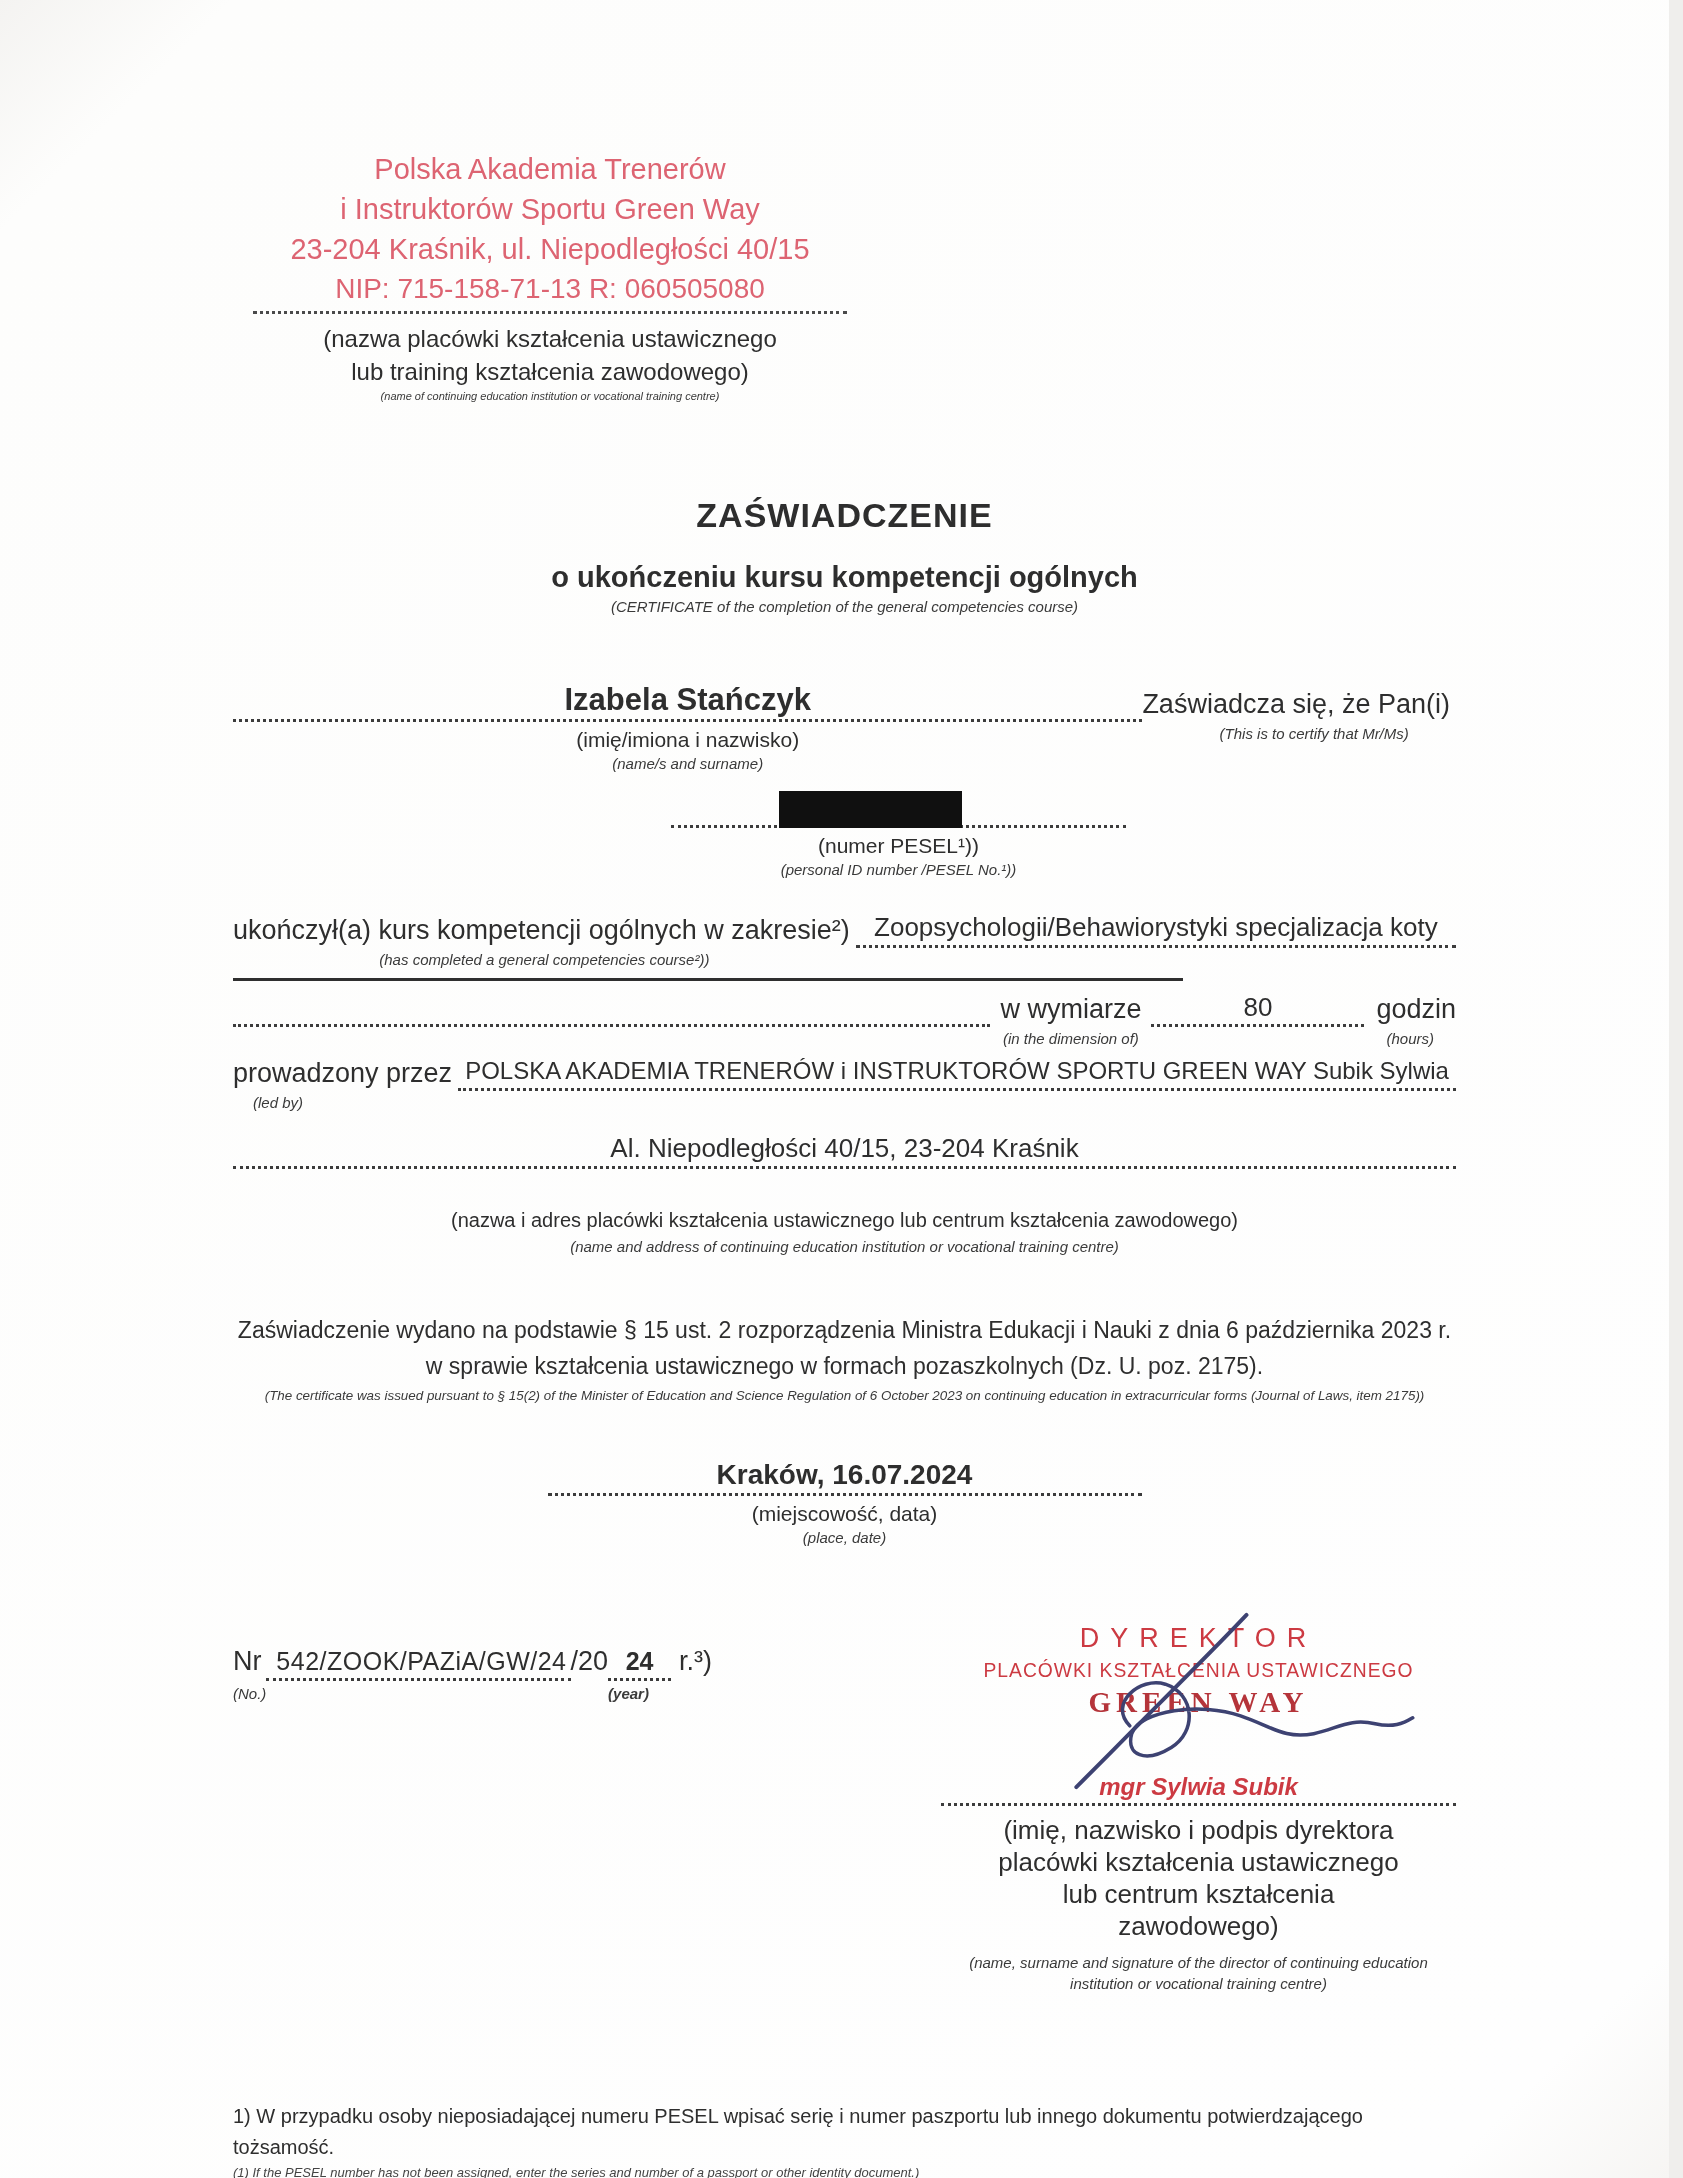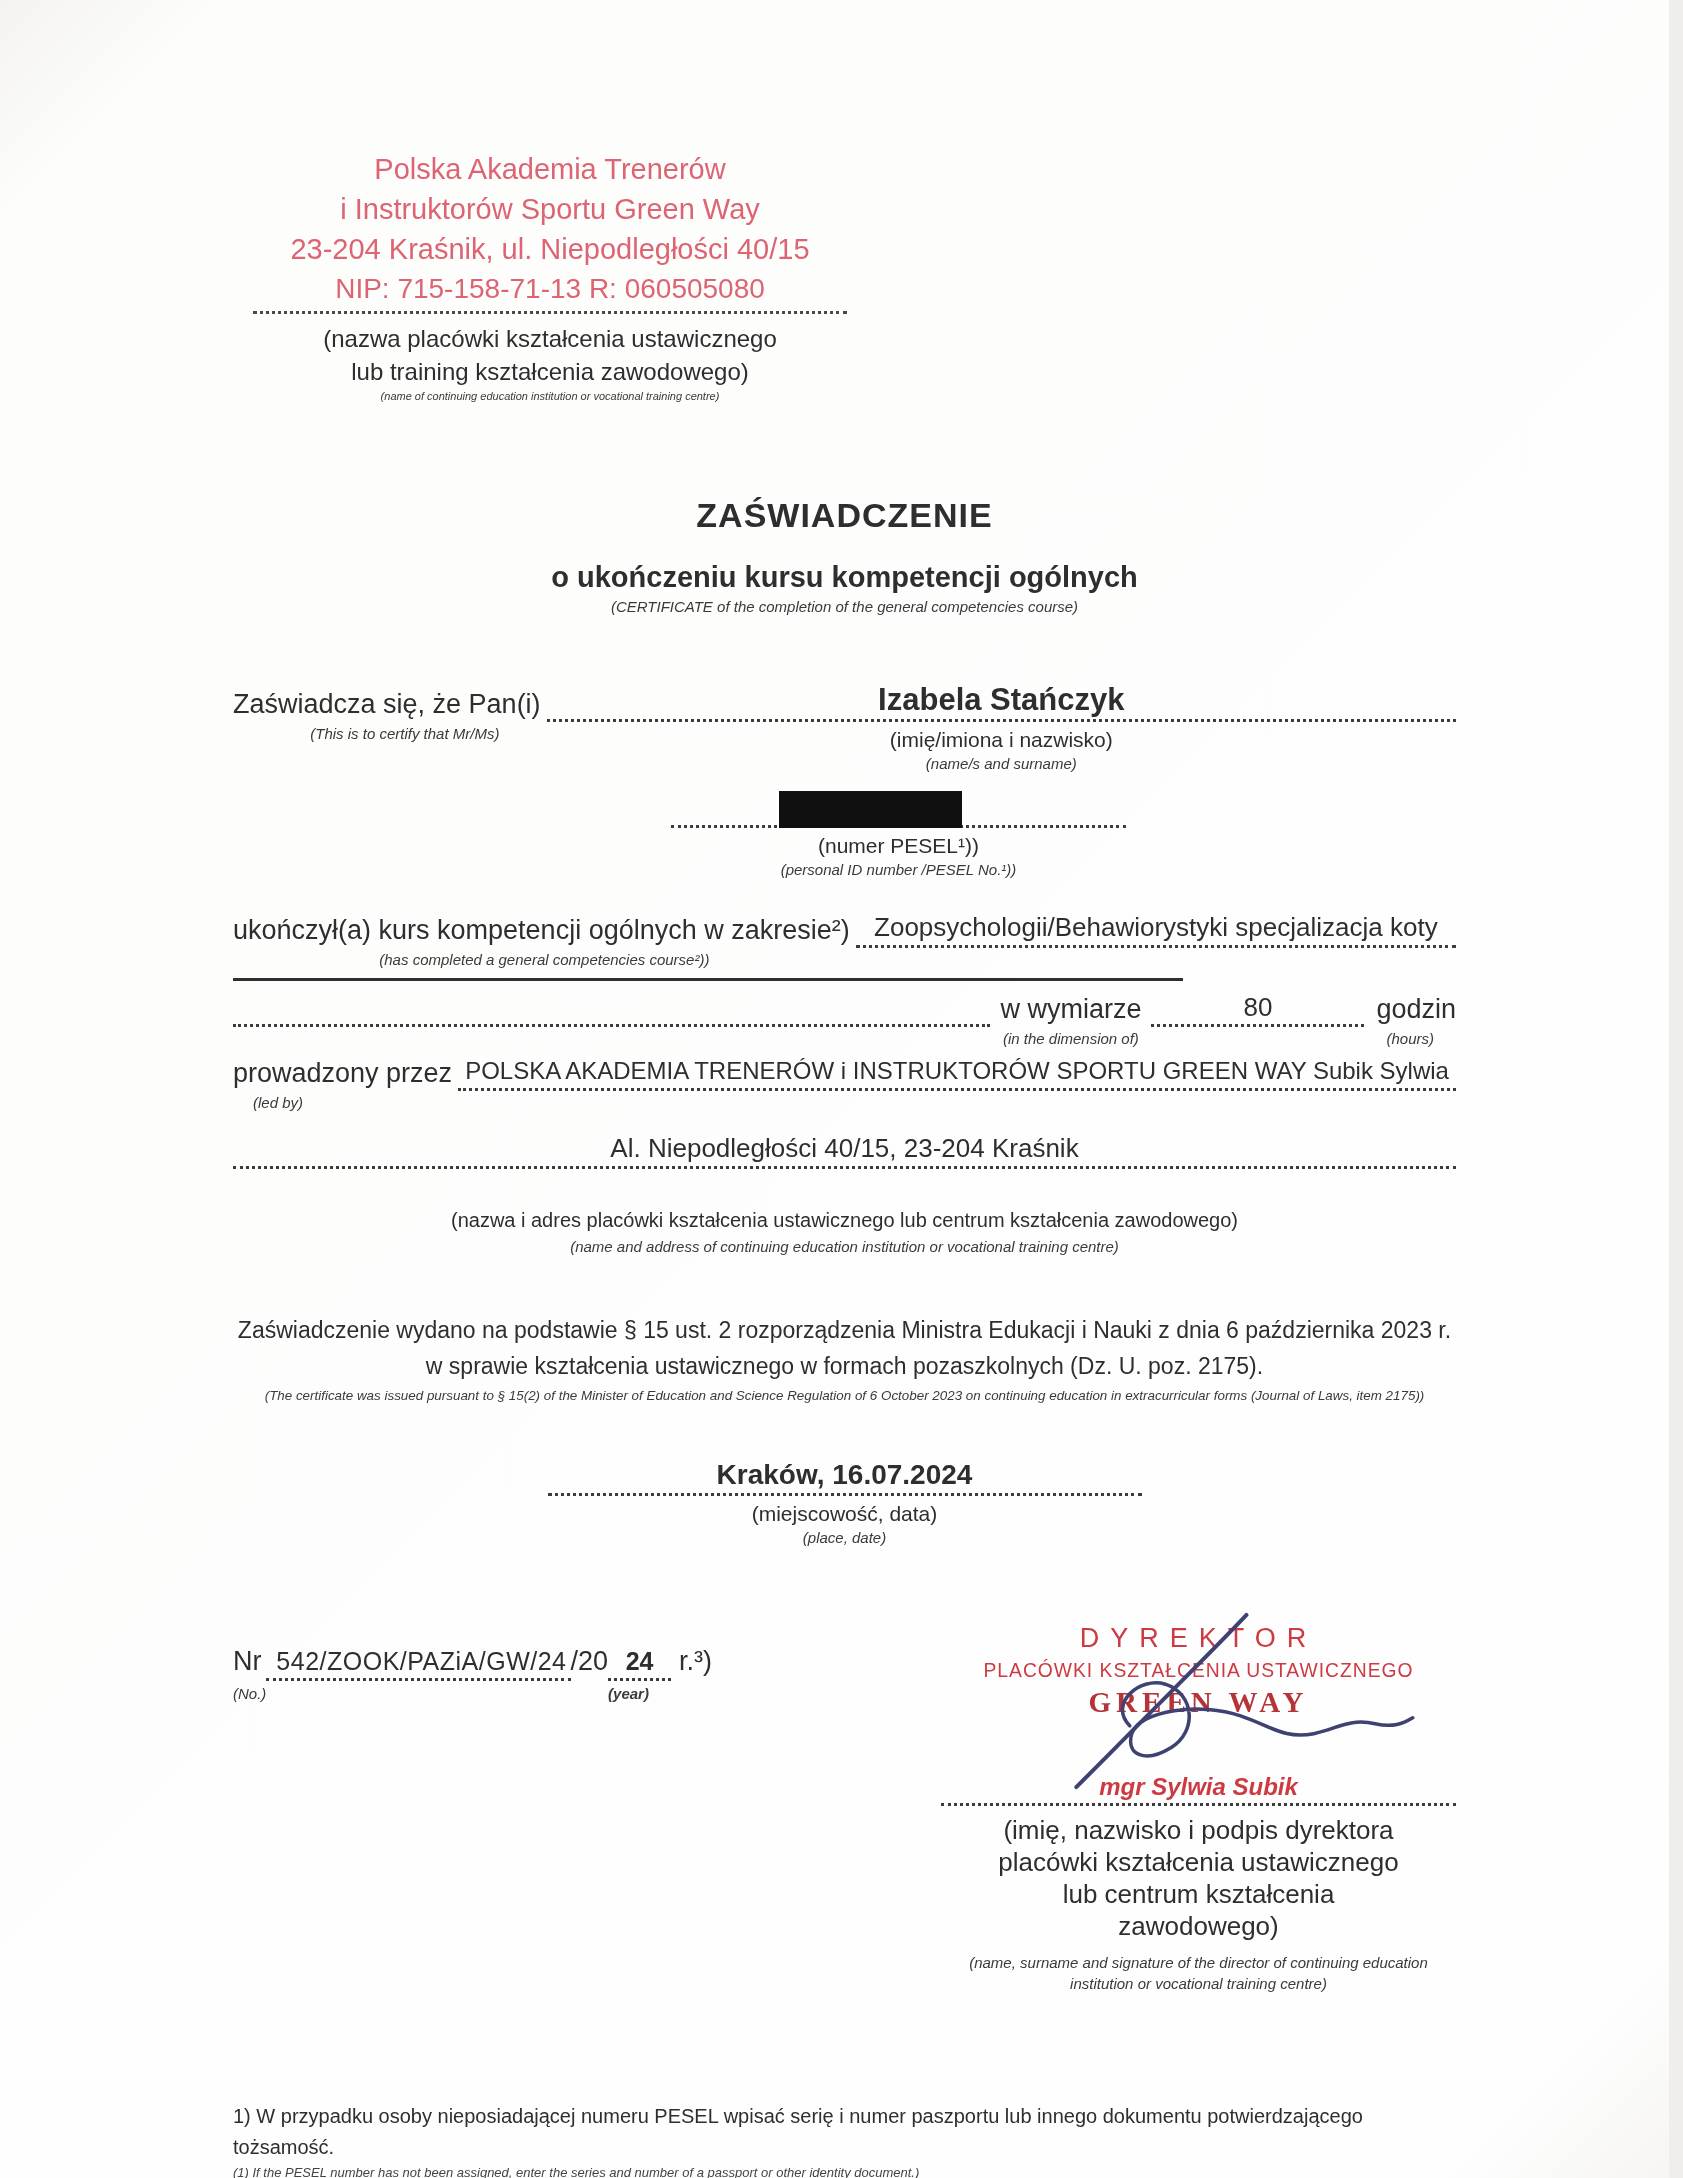--- a/index.html
+++ b/index.html
@@ -117,32 +117,32 @@
     <div class="hdr-cap-en">(name of continuing education institution or vocational training centre)</div>
   </div>
 
   <div class="title-block">
     <div class="title-main">ZAŚWIADCZENIE</div>
     <div class="title-sub">o ukończeniu kursu kompetencji ogólnych</div>
     <div class="title-sub-en">(CERTIFICATE of the completion of the general competencies course)</div>
   </div>
 
   <div class="row certify-row">
+    <div class="stk fill-stk">
+      <div class="stk-top dotted">
+          <span class="name">Izabela Stańczyk</span>
+        </div>
+      <div class="pl-cap">(imię/imiona i nazwisko)</div>
+      <div class="en-cap">(name/s and surname)</div>
+    </div>
     <div class="stk label-stk">
       <div class="stk-top left">
           <span class="lbl">Zaświadcza się, że Pan(i)</span>
         </div>
       <div class="en-cap">(This is to certify that Mr/Ms)</div>
-    </div>
-    <div class="stk fill-stk">
-      <div class="stk-top dotted">
-          <span class="name">Izabela Stańczyk</span>
-        </div>
-      <div class="pl-cap">(imię/imiona i nazwisko)</div>
-      <div class="en-cap">(name/s and surname)</div>
     </div>
   </div>
 
   <div class="pesel-block">
     <div class="pesel-line dotted">
       <div class="redaction"></div>
     </div>
     <div class="pl-cap">(numer PESEL¹))</div>
     <div class="en-cap">(personal ID number /PESEL No.¹))</div>
   </div>

